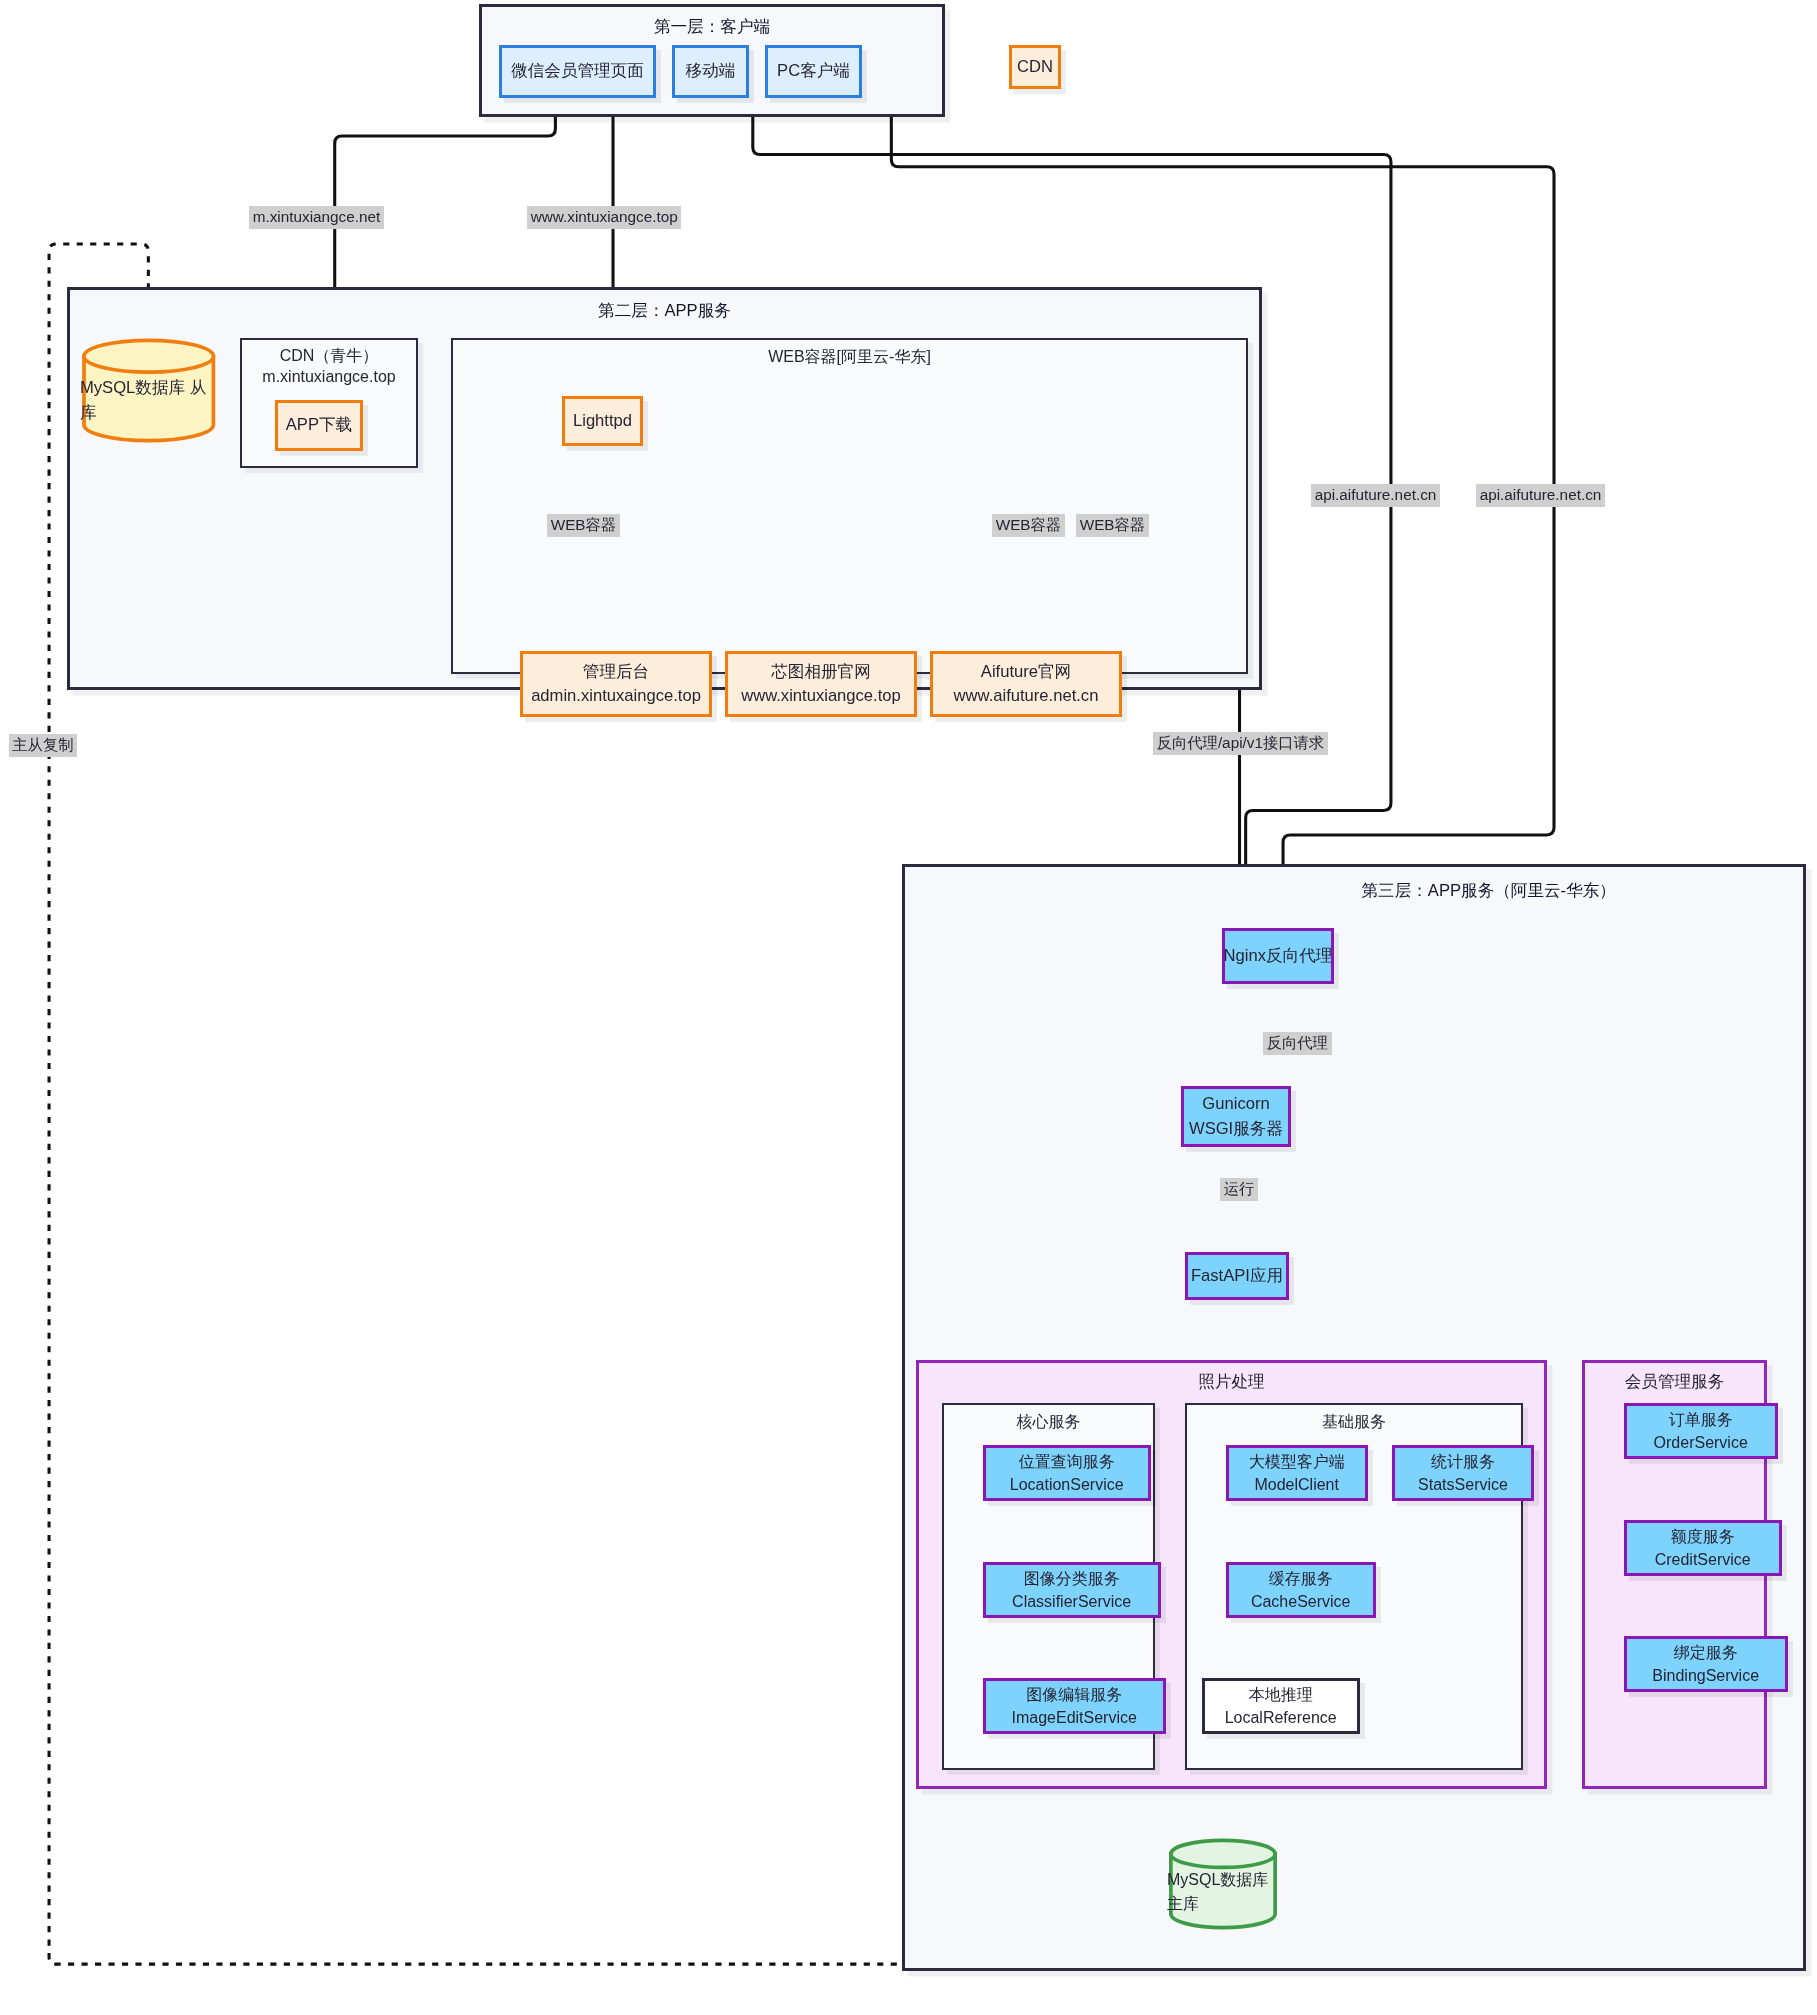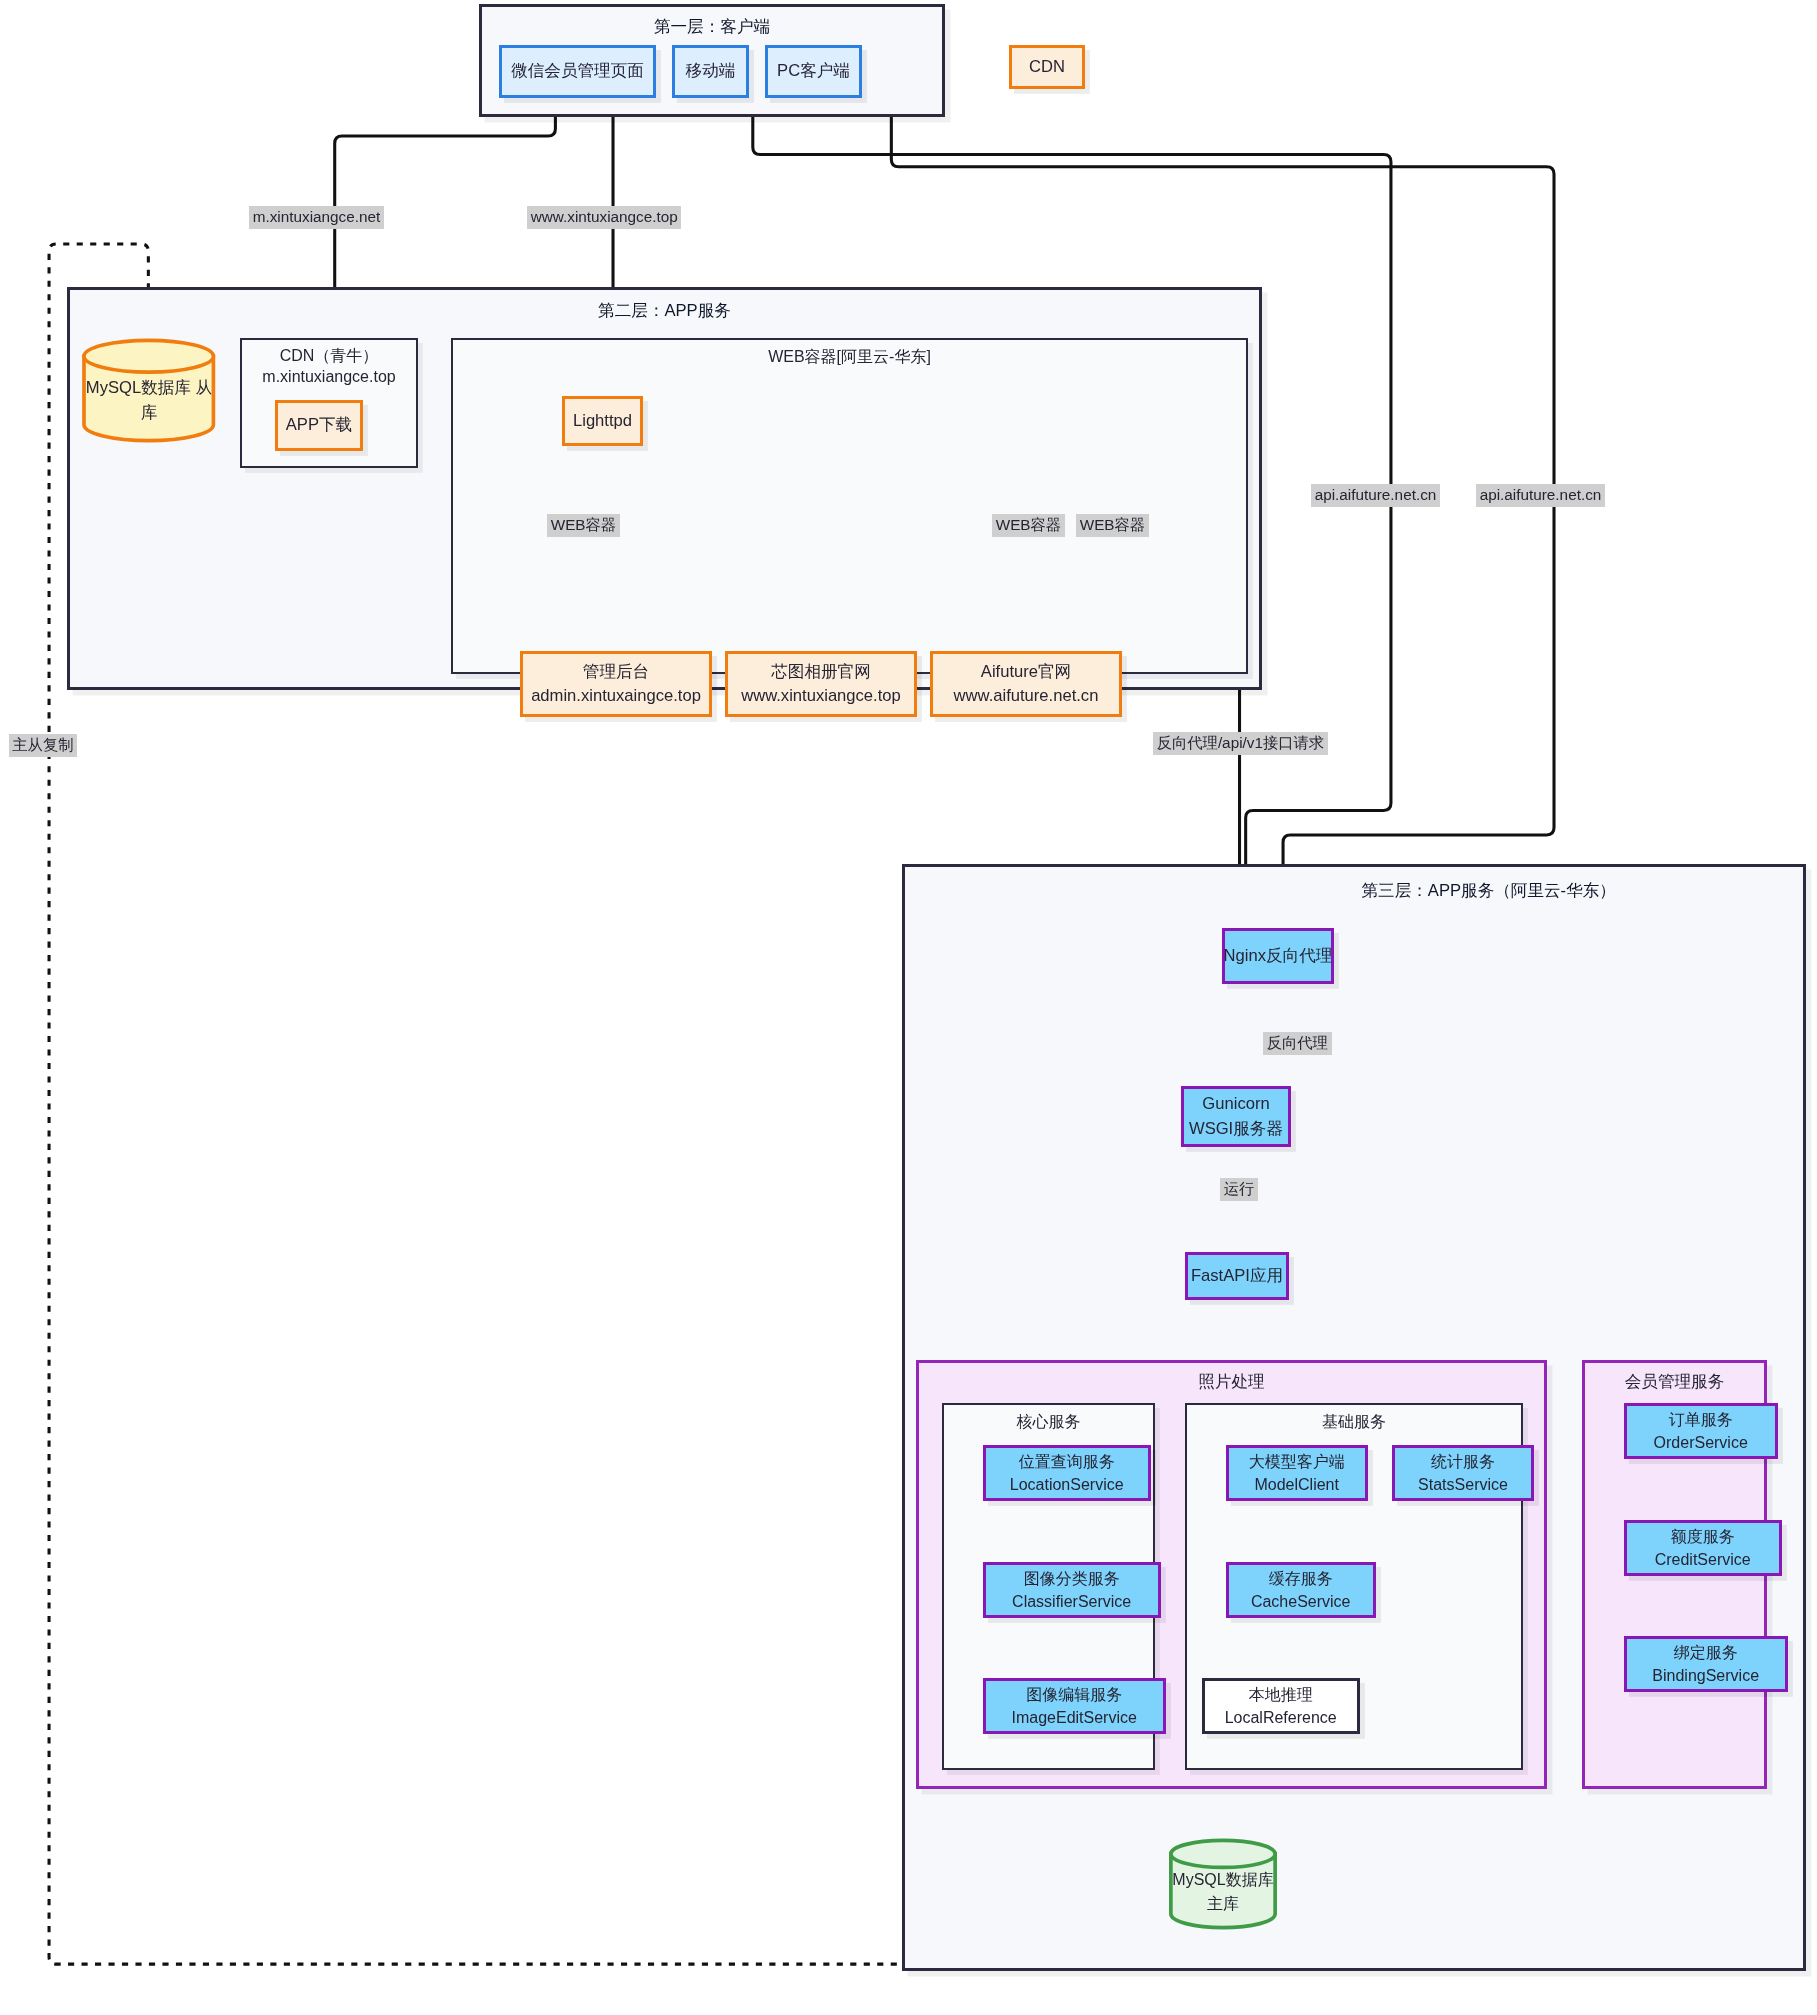--- a/index.html
+++ b/index.html
@@ -35,21 +35,21 @@
   
   .n-white{border:3.1px solid #2b2a3f;background:#ffffff;box-shadow:4.9px 4.9px 0 0 rgba(0,0,0,.07);
           font-size:16.6px;}
   
   .grp-purple{position:absolute;box-sizing:border-box;border:3.1px solid #9326b8;background:#f6e5fb;
           box-shadow:5.5px 5.5px 0 0 rgba(0,0,0,.06);}
   .grp-purple > .ttl{position:absolute;left:0;right:0;top:8px;text-align:center;font-size:16.6px;color:#262433;}
 
   
   .cyl{position:absolute;box-sizing:border-box;display:flex;align-items:center;justify-content:center;
-       text-align:center;font-size:16.6px;color:#262433;line-height:1.5;}
+       text-align:left;font-size:16.6px;color:#262433;line-height:1.5;}
   .cyl .lbl{position:relative;z-index:3;}
 
   
   .elabel{position:absolute;background:#cfcfcf;color:#262433;font-size:15.3px;padding:1.2px 3.7px;
           white-space:nowrap;line-height:1.35;}
 
   svg.wires{position:absolute;left:0;top:0;width:1817px;height:2015px;pointer-events:none;}
 </style>
 </head>
 <body>
@@ -111,21 +111,21 @@
       <span class="ln">微信会员管理页面</span>
     </div>
     <div class="node n-blue" style="left:190px;top:38px;width:77px;height:53px;">
       <span class="ln">移动端</span>
     </div>
     <div class="node n-blue" style="left:283px;top:38px;width:97px;height:53px;">
       <span class="ln">PC客户端</span>
     </div>
   </div>
 
-  <div class="node n-orange" style="left:1009px;top:45px;width:76px;height:44px;">
+  <div class="node n-orange" style="left:1009px;top:45px;width:52px;height:44px;">
     <span class="ln">CDN</span>
   </div>
 
   <div class="layer" style="left:67px;top:287px;width:1195px;height:403px;">
     <div class="ttl">第二层：APP服务</div>
   </div>
 
   <div class="cyl" style="left:80px;top:338px;width:138px;height:105px;">
     <svg width="138" height="105" style="position:absolute;left:0;top:0;" viewBox="0 0 225 172">
       <path d="M6,30 L6,142 a 106,26 0 0 0 212,0 L218,30 Z" fill="#fdf4c4" stroke="#f07d0e" stroke-width="6"></path>

